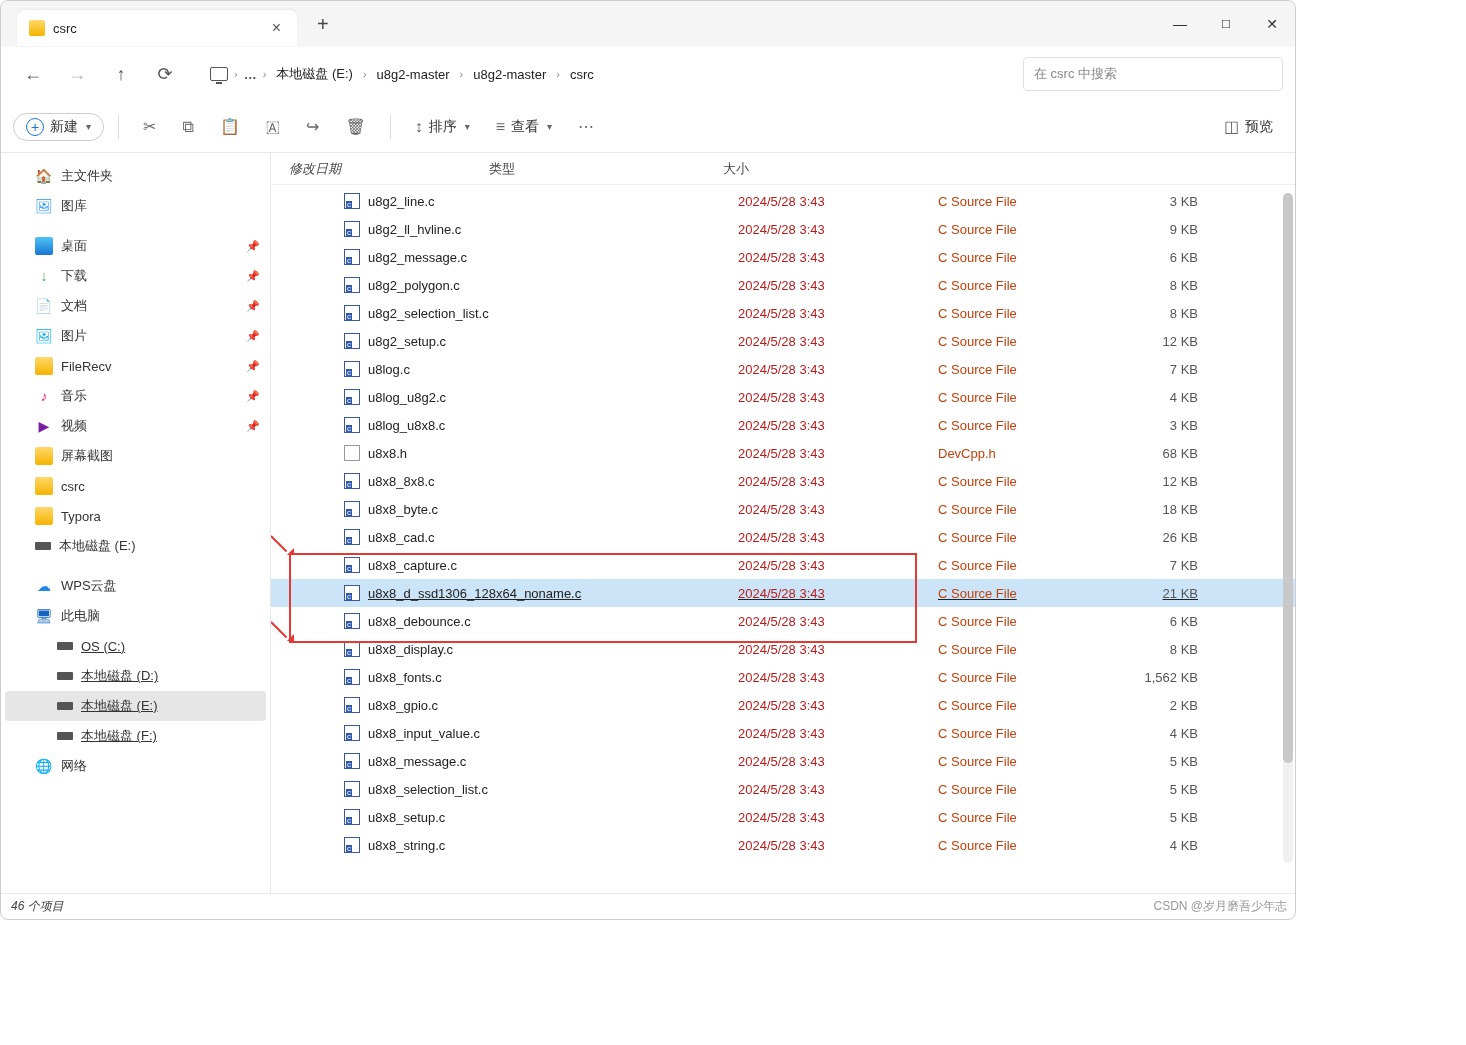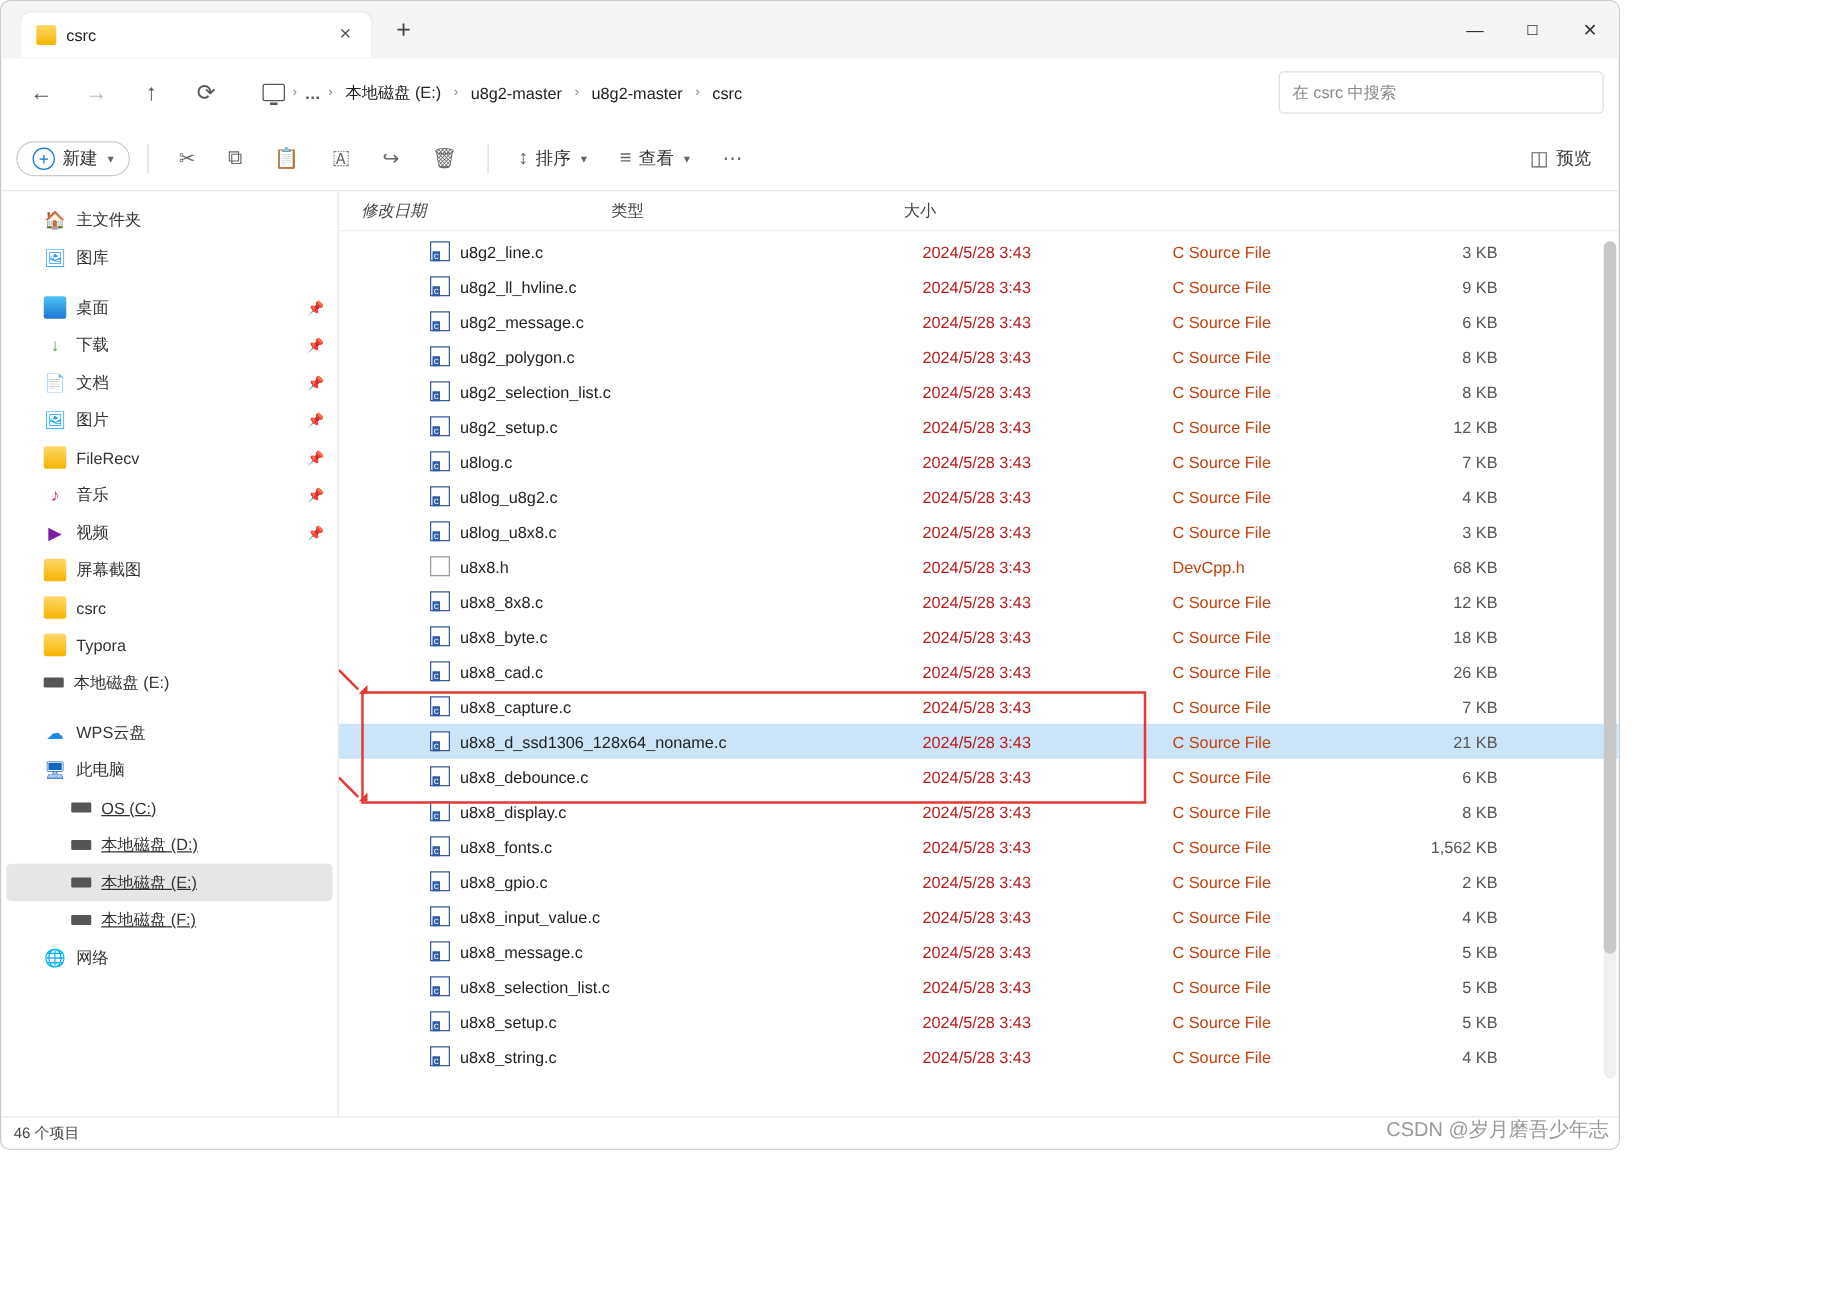--- a/index.html
+++ b/index.html
@@ -66,41 +66,41 @@
 .filepane { flex:1; display:flex; flex-direction:column; overflow:hidden; position:relative; }
 .colheader { display:flex; border-bottom:1px solid #eee; height:32px; align-items:center; color:#444; font-size:13px; padding:0 18px; }
 .col-name { width:400px; }
 .col-date { width:200px;font-style:italic; }
 .col-type { width:180px; }
 .col-size { width:110px; text-align:right; padding-right:30px; }
 .sortind { font-size:9px; color:#666; margin-left:130px; }
 
 .filelist { flex:1; overflow-y:auto; padding:2px 0; }
 .row { display:flex; align-items:center; height:28px; padding:0 18px; cursor:pointer; color:#222;justify-content:center; }
-.row.selected { background:#cce4f7; }
+.row.selected { background:#cce4f7;text-decoration:underline; }
 .ficon { width:16px;height:16px;margin:0 8px 0 6px;display:inline-block;background:#fff;border:1px solid #3b5998;position:relative; }
 .ficon.c::after{content:'c';position:absolute;bottom:-1px;left:1px;font-size:8px;background:#2e5aac;color:#fff;padding:0 1px;line-height:8px;}
 .ficon.h{border:1px solid #999;}
 .fname { width:370px; white-space:nowrap; overflow:hidden; text-overflow:ellipsis; }
 .fdate { width:200px; color:#b91c1c; }
 .ftype { width:180px; color:#c2410c; }
 .fsize { width:110px; text-align:right; color:#555; padding-right:30px; }
 
 .scrollbar { position:absolute; right:2px; top:40px; width:10px; bottom:30px; background:#f0f0f0; border-radius:5px; }
 .scrollthumb { position:absolute; top:0; width:100%; height:85%; background:#c8c8c8; border-radius:5px; }
 
-.statusbar { height:26px; border-top:1px solid #e8e8e8; display:flex; align-items:center; padding:0 10px; font-size:12px; color:#444; }
+.statusbar { height:26px; border-top:1px solid #e8e8e8; display:flex; align-items:center; padding:0 10px; font-size:12px; color:#444;font-style:italic; }
 
 
 .redbox { position:absolute; border:2px solid #e53935; pointer-events:none; }
 .redarrow { position:absolute; width:0;height:0; pointer-events:none; }
 .redarrow::before{content:'';position:absolute;width:22px;height:2px;background:#e53935;transform:rotate(45deg);transform-origin:left;}
 .redarrow::after{content:'';position:absolute;left:18px;top:15px;border:5px solid transparent;border-left-color:#e53935;transform:rotate(45deg);}
 
-.watermark { position:absolute; right:8px; bottom:4px; font-size:16px; color:#999; }
+.watermark { position:absolute; right:8px; bottom:4px; font-size:12px; color:#999; }
 </style>
 </head>
 <body>
 
 <div class="window">
 
   <div class="titlebar">
     <div class="tab">
       <span class="foldericon"></span>
       <span class="label">csrc</span>

